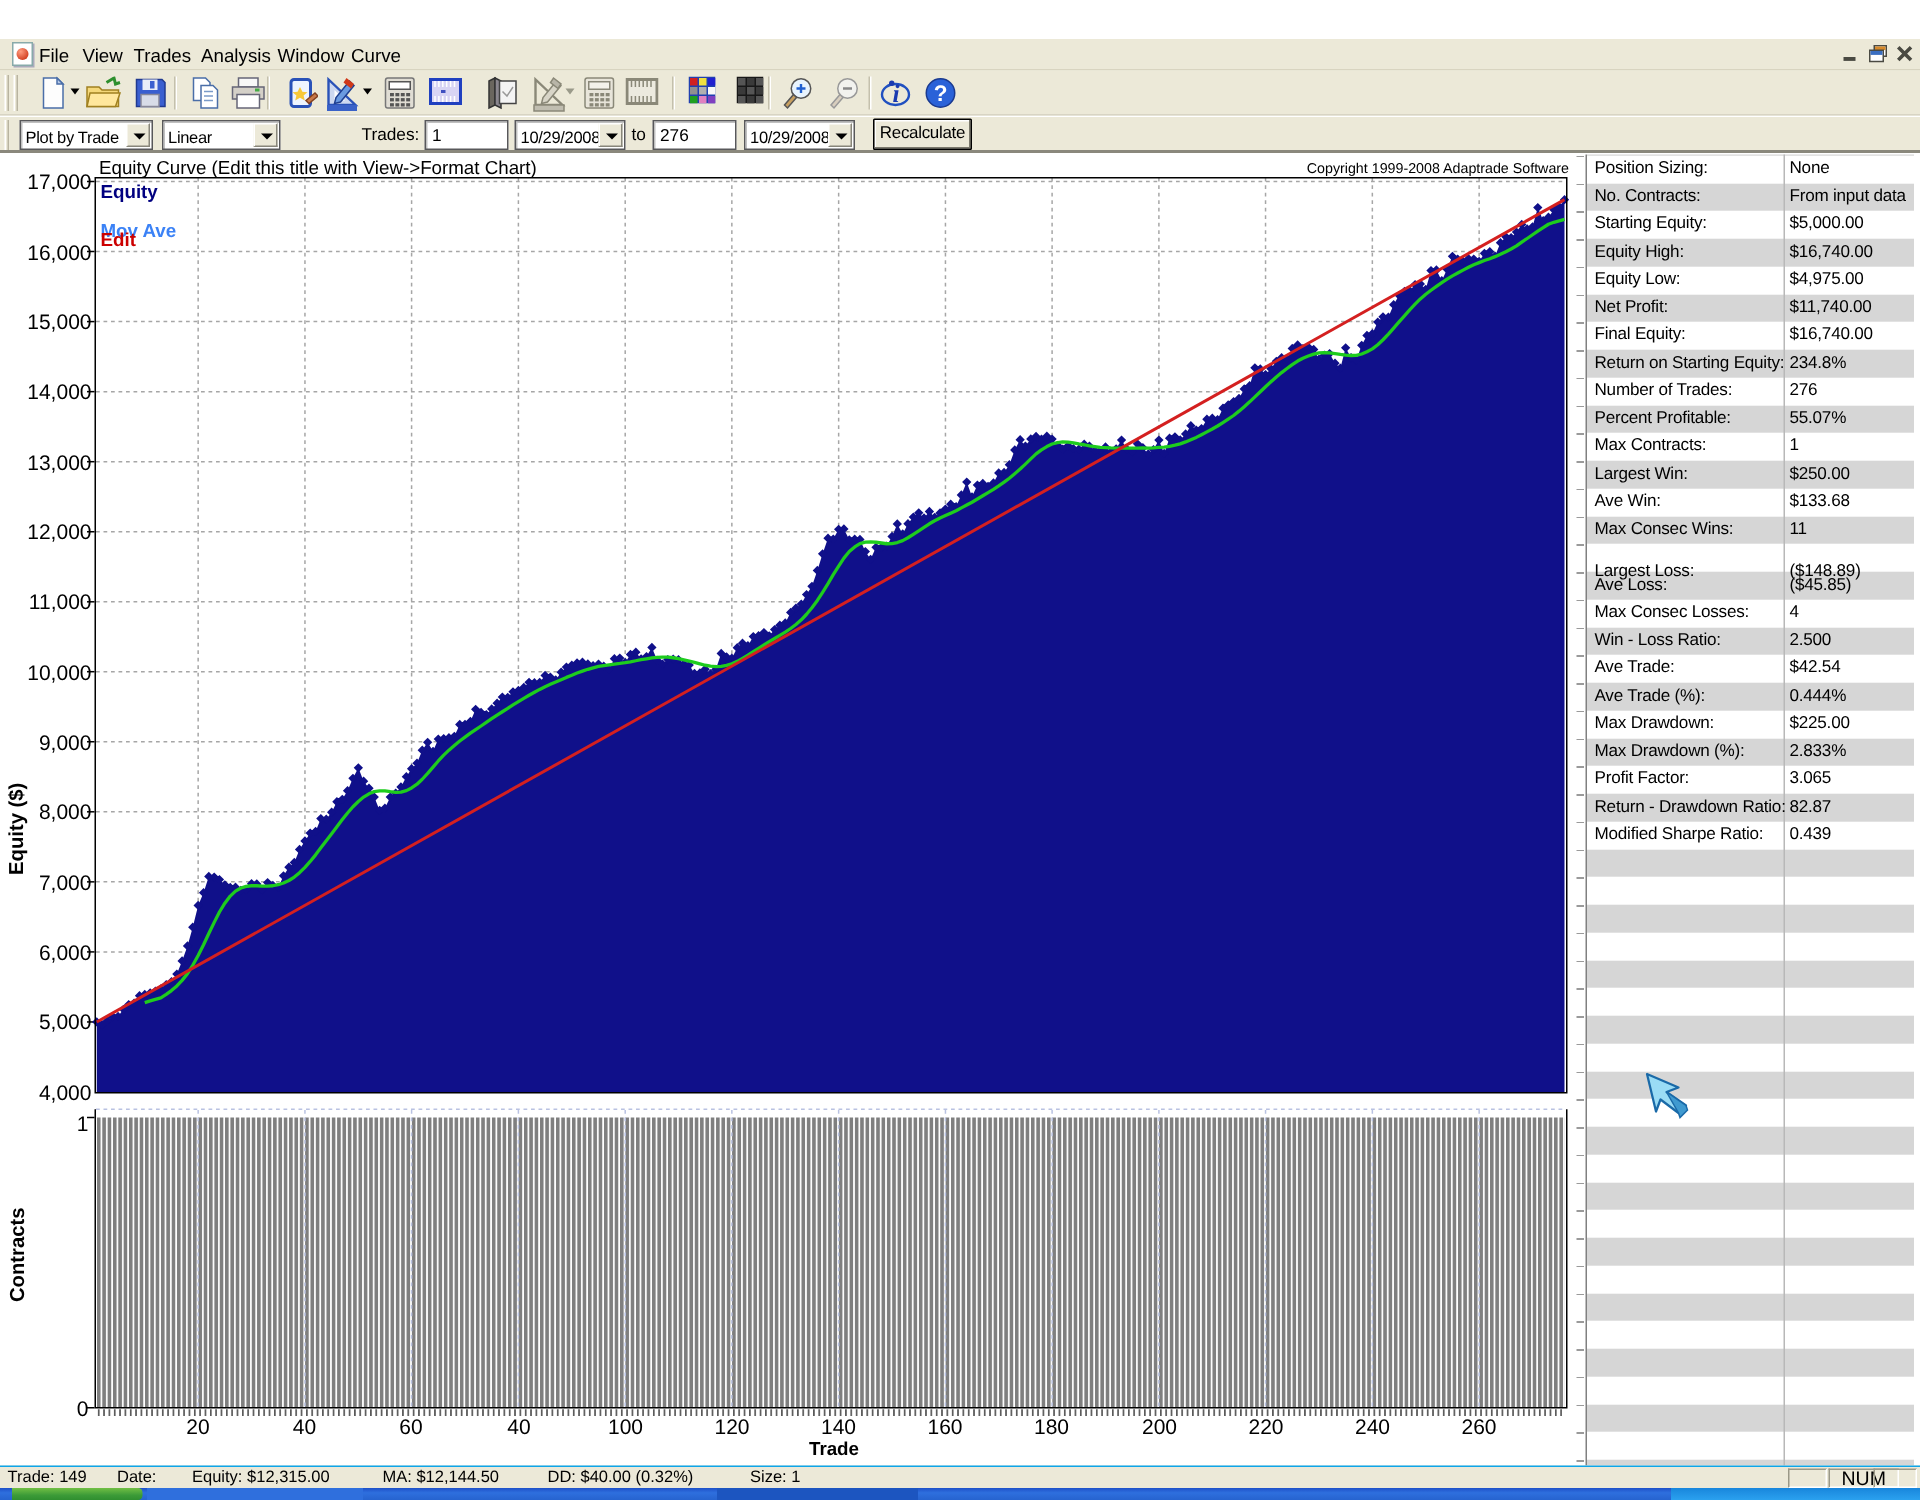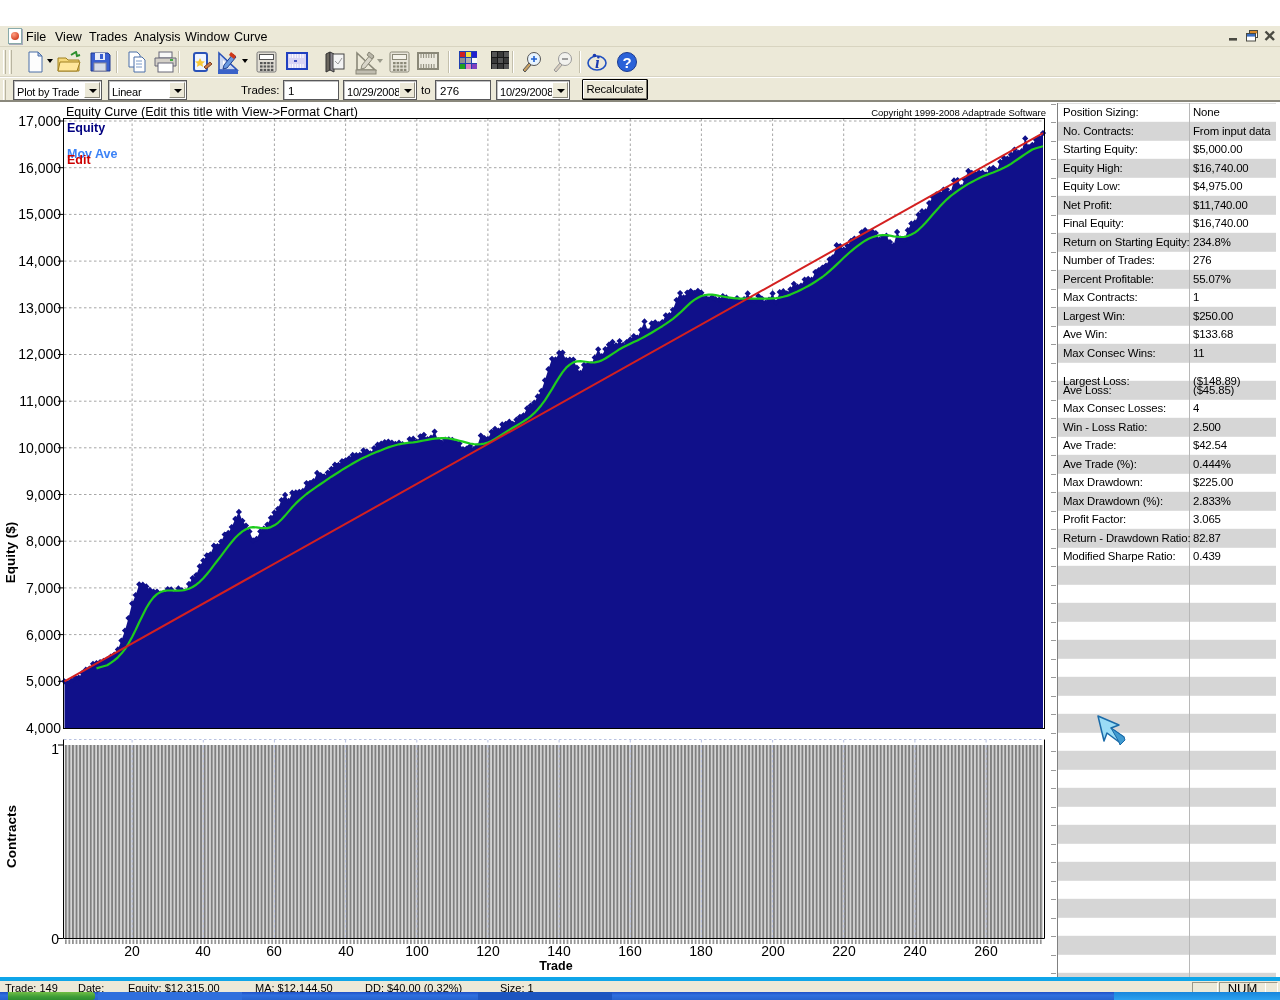--- a/index.html
+++ b/index.html
@@ -45,21 +45,21 @@
 #xtitle{position:absolute;left:536px;top:856px;width:40px;text-align:center;font-weight:bold;font-size:12.5px}
 
 #panel{position:absolute;left:1057px;top:103px;width:219px;height:874px;
 background:repeating-linear-gradient(180deg,#fff 0px,#fff 18.5px,#d6d6d6 18.5px,#d6d6d6 37px);
 background-position:0 0.8px;border-left:1px solid #808080}
 #pdiv{position:absolute;left:131px;top:0;width:1px;height:874px;background:#b8b8b8}
 .srow{position:absolute;left:0;width:219px;height:18.5px;font-size:11.4px;color:#000}
 .sl{position:absolute;left:5px;top:3px;letter-spacing:-0.15px}
 .sv{position:absolute;left:135px;top:3px;letter-spacing:-0.15px}
 
-#sbar{position:absolute;left:0;top:977px;width:1280px;height:15px;background:#ece9d8;border-top:4px solid #0ea5e9;font-size:11px;color:#000}
+#sbar{position:absolute;left:0;top:977px;width:1280px;height:15px;background:#ece9d8;border-top:1px solid #0ea5e9;font-size:11px;color:#000}
 #sbar span{position:absolute;top:1px}
 .spanel{position:absolute;top:1px;height:13px;border:1px solid;border-color:#9a9887 #fff #fff #9a9887}
 
 #task{position:absolute;left:0;top:992px;width:1280px;height:8px;background:linear-gradient(180deg,#1e50c8,#2e6fde 40%,#2663cf)}
 #start{position:absolute;left:8px;top:0;width:87px;height:8px;background:linear-gradient(180deg,#71bf44,#3c9b38 60%,#2f8f2f);border-radius:0 3px 3px 0}
 .tkb{position:absolute;top:0;height:8px}
 #tray{position:absolute;left:1114px;top:0;width:166px;height:8px;background:linear-gradient(180deg,#1886dc,#2ba1ef)}
 svg{position:absolute;left:0;top:0}
 </style></head><body>
 <div id="win">

